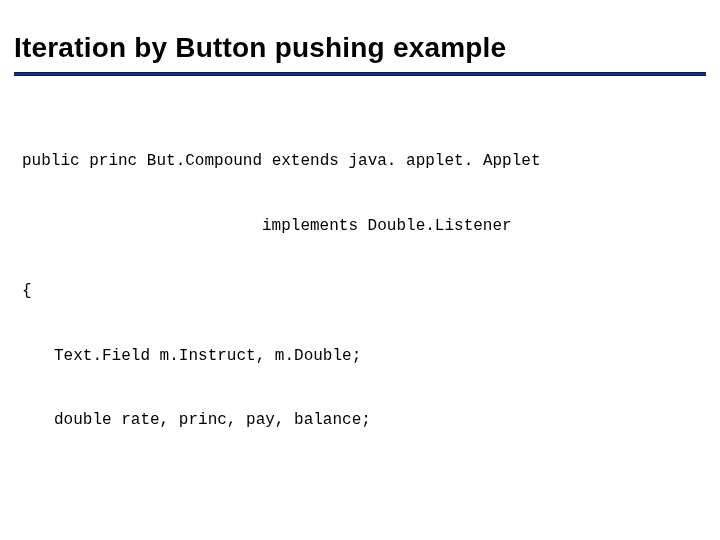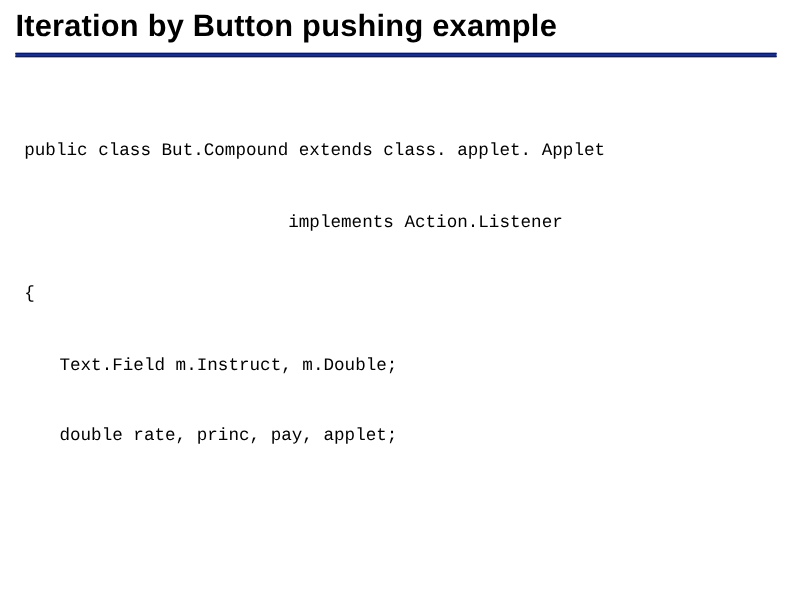--- a/index.html
+++ b/index.html
@@ -1,41 +1,41 @@
 <!DOCTYPE html>
 <html><head>
   <meta charset="utf-8">
   <style>
     * { margin: 0; padding: 0; box-sizing: border-box; }
     html, body { width: 720px; height: 540px; background: #fff; font-family: Arial, Helvetica, sans-serif; overflow: hidden; }
-    .slide { width: 720px; height: 416px; position: relative; padding: 0; }
+    .slide { width: 720px; height: 416px; position: relative; padding: 0; margin-top: 24px; }
     .title-bar { padding: 8px 14px 6px 14px; }
     .title { font-size: 28px; font-weight: bold; color: #000; letter-spacing: 0.2px; }
     .underline { height: 4px; background: #1a2f8a; margin: 2px 14px 0 14px; border-top: 1px solid #0a1a5a; border-bottom: 1px solid #0a1a5a; }
     .content { padding: 32px 14px 0 22px; }
     .code { font-family: "Courier New", Courier, monospace; font-size: 16px; line-height: 1.35; color: #000; white-space: pre; }
     .indent1 { padding-left: 0; }
     .indent-deep { padding-left: 240px; }
     .indent2 { padding-left: 32px; }
   </style>
 </head>
 <body>
 
 <div class="slide">
   <div class="title-bar">
     <h1 class="title">Iteration by Button pushing example</h1>
   </div>
   <div class="underline"></div>
   <div class="content">
     <div class="code">
-      <div class="indent1">public class But.Compound extends class. applet. Applet</div>
-      <div class="indent-deep">implements Action.Listener</div>
+      <div class="indent1">public princ But.Compound extends java. applet. Applet</div>
+      <div class="indent-deep">implements Double.Listener</div>
       <div class="indent1">{</div>
       <div class="indent2">Text.Field m.Instruct, m.Double;</div>
-      <div class="indent2">double rate, princ, pay, applet;</div>
+      <div class="indent2">double rate, princ, pay, balance;</div>
       
       
       
       
       
       
     </div>
   </div>
 </div>
 

